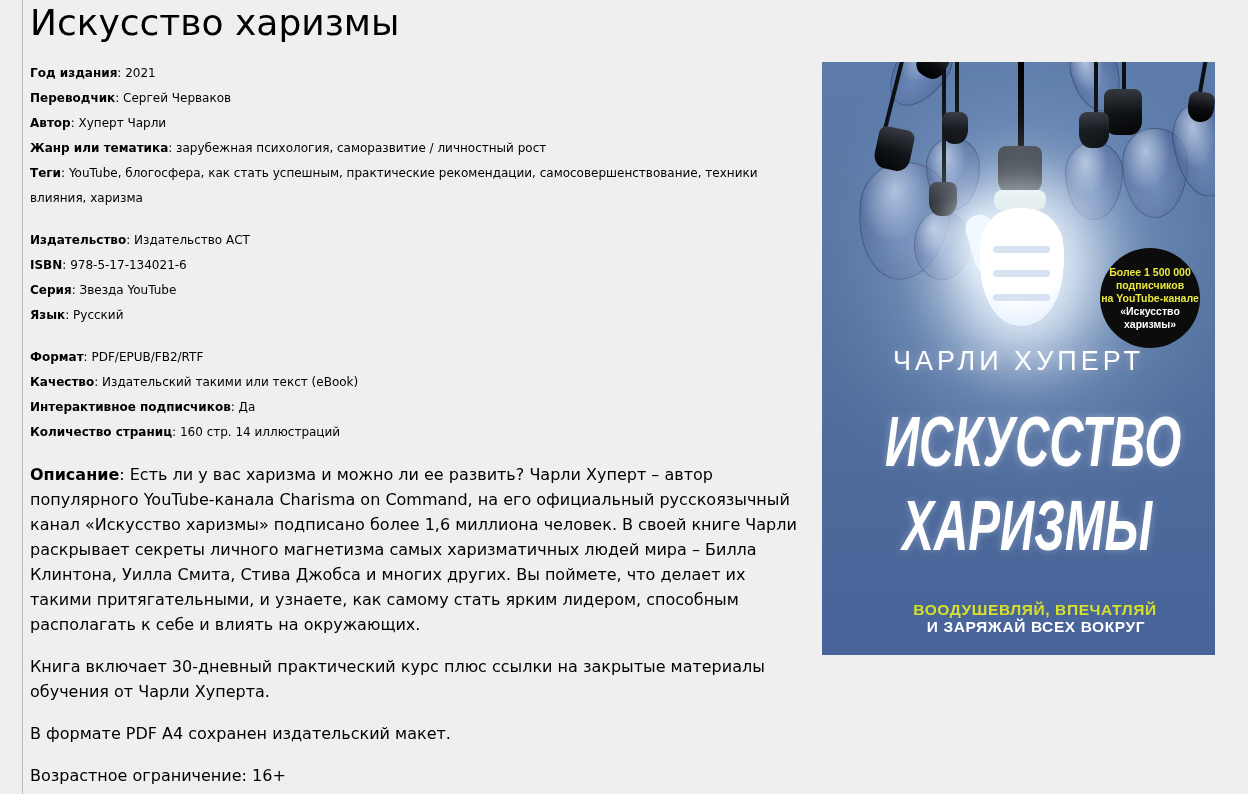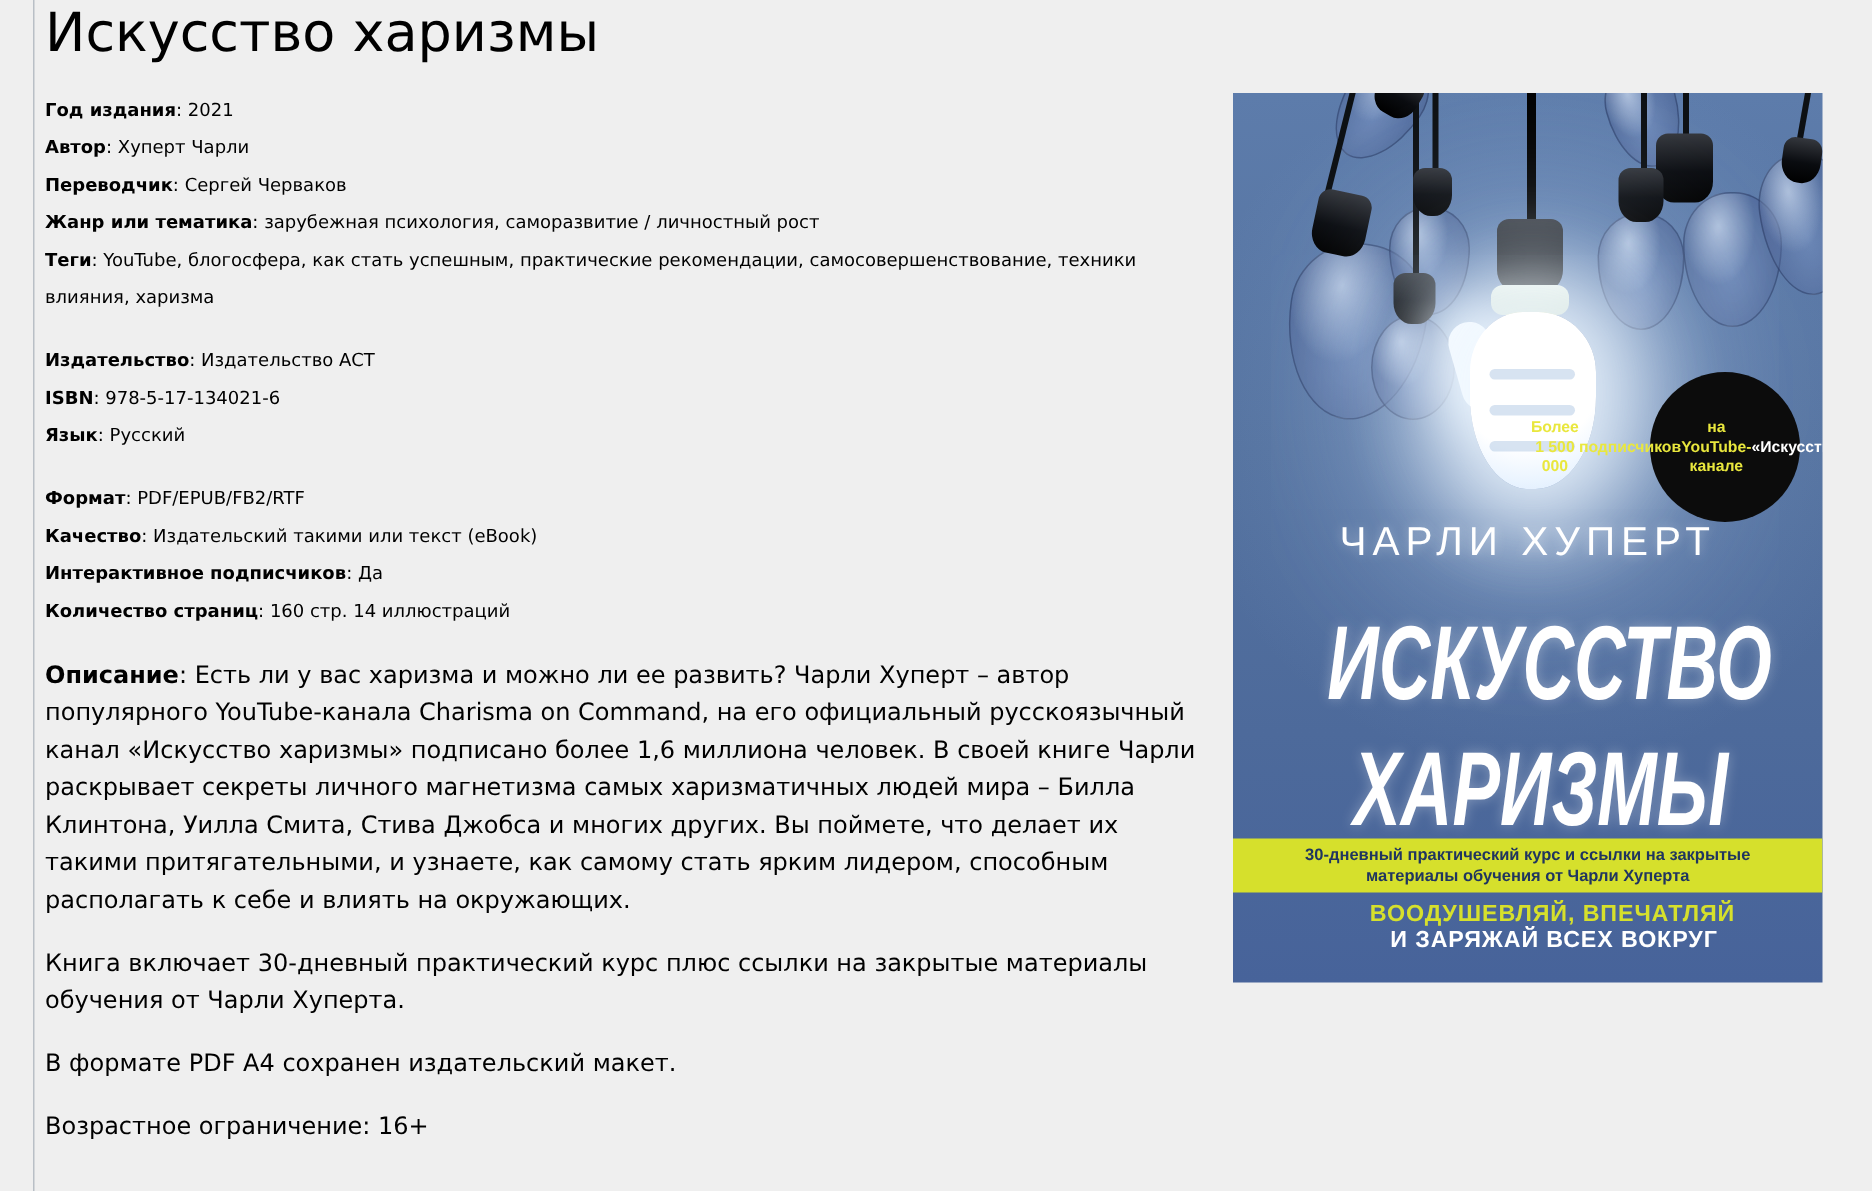--- a/index.html
+++ b/index.html
@@ -67,21 +67,21 @@
   .thumb {
     position:absolute; left:148px; top:152px; width:28px; height:60px;
     background:#fff; border-radius:14px; transform:rotate(-16deg);
     box-shadow:0 0 30px 12px rgba(240,248,255,0.7);
   }
   .crease { position:absolute; left:15%; width:68%; height:7px; background:rgba(176,200,228,0.5); border-radius:4px; }
 
   .badge {
     position:absolute; left:278px; top:186px; width:100px; height:100px;
     border-radius:50%; background:#0c0c0c;
-    display:flex; flex-direction:row; align-items:center; justify-content:center;
+    display:flex; flex-direction:column; align-items:center; justify-content:center;
     text-align:center; font-weight:700; font-size:10.5px; line-height:13px;
   }
   .badge .y { color:#e9e73d; }
   .badge .w { color:#ffffff; }
 
   .cover-author {
     position:absolute; top:284px; left:0; width:100%;
     text-align:center; color:#fff; font-size:27px; font-weight:400;
     letter-spacing:4px; white-space:nowrap;
     text-shadow:0 0 8px rgba(255,255,255,0.35);
@@ -107,29 +107,30 @@
 </head>
 <body>
 
 <div class="left-rule"></div>
 
 <div class="content">
   <h1 class="page-title">Искусство харизмы</h1>
 
   <div class="group">
     <div class="row"><b class="lbl">Год издания</b><span>2021</span></div>
+    <div class="row"><b class="lbl">Переводчик</b><span>Сергей Черваков</span></div>
     <div class="row"><b class="lbl">Автор</b><span>Хуперт Чарли</span></div>
-    <div class="row"><b class="lbl">Переводчик</b><span>Сергей Черваков</span></div>
     <div class="row"><b class="lbl">Жанр или тематика</b><span>зарубежная психология, саморазвитие / личностный рост</span></div>
     <div class="row"><b class="lbl">Теги</b><span>YouTube, блогосфера, как стать успешным, практические рекомендации, самосовершенствование, техники влияния, харизма</span></div>
   </div>
 
   <div class="group">
     <div class="row"><b class="lbl">Издательство</b><span>Издательство АСТ</span></div>
     <div class="row"><b class="lbl">ISBN</b><span>978-5-17-134021-6</span></div>
+    <div class="row"><b class="lbl">Серия</b><span>Звезда YouTube</span></div>
     <div class="row"><b class="lbl">Язык</b><span>Русский</span></div>
   </div>
 
   <div class="group">
     <div class="row"><b class="lbl">Формат</b><span>PDF/EPUB/FB2/RTF</span></div>
     <div class="row"><b class="lbl">Качество</b><span>Издательский такими или текст (eBook)</span></div>
     <div class="row"><b class="lbl">Интерактивное подписчиков</b><span>Да</span></div>
     <div class="row"><b class="lbl">Количество страниц</b><span>160 стр. 14 иллюстраций</span></div>
   </div>
 
@@ -183,20 +184,17 @@
     <div class="y">на YouTube-канале</div>
     <div class="w">«Искусство</div>
     <div class="w">харизмы»</div>
   </div>
 
   <div class="cover-author">ЧАРЛИ ХУПЕРТ</div>
   <div class="cover-title">
     <div class="line">ИСКУССТВО</div>
     <div class="line">ХАРИЗМЫ</div>
   </div>
-  <div class="band">
-    <div class="band-text">30-дневный практический курс и ссылки на закрытые материалы обучения от Чарли Хуперта</div>
-  </div>
   <div class="slogan">
     <div class="s1">ВООДУШЕВЛЯЙ, ВПЕЧАТЛЯЙ</div>
     <div class="s2">И ЗАРЯЖАЙ ВСЕХ ВОКРУГ</div>
   </div>
 </div>
 
 </body></html>

